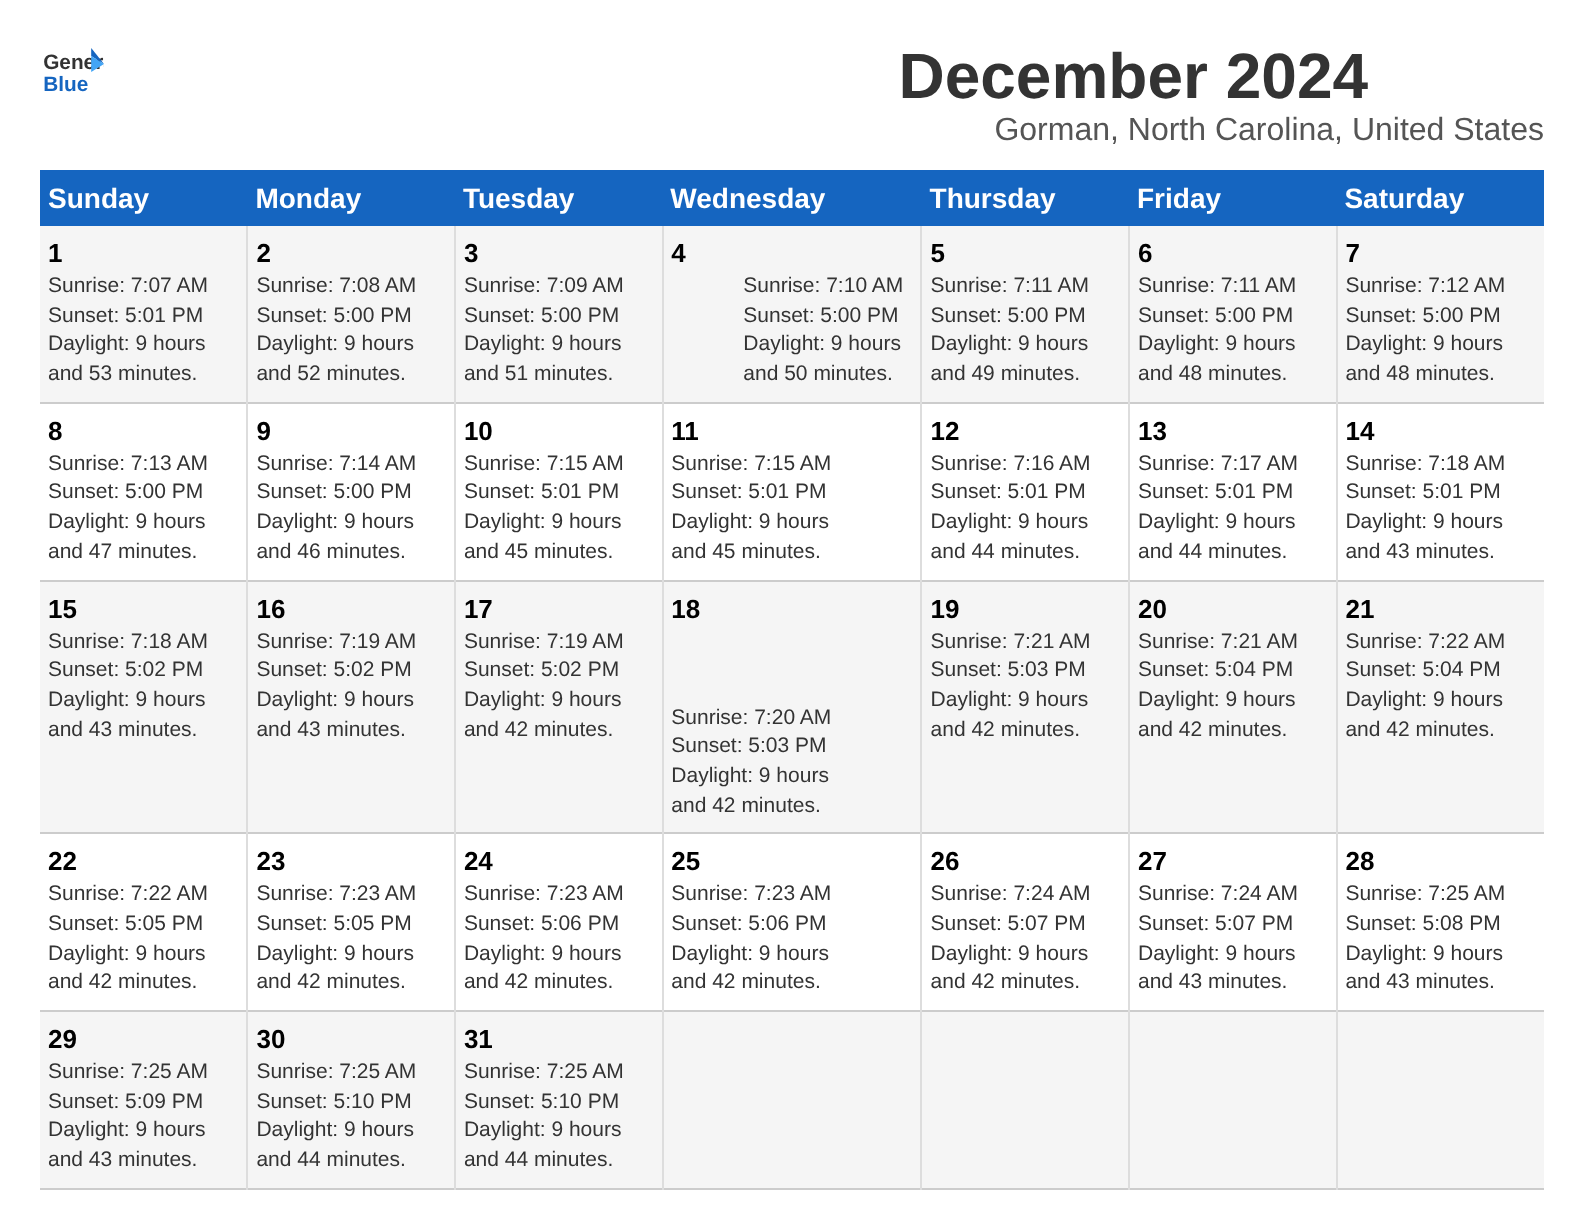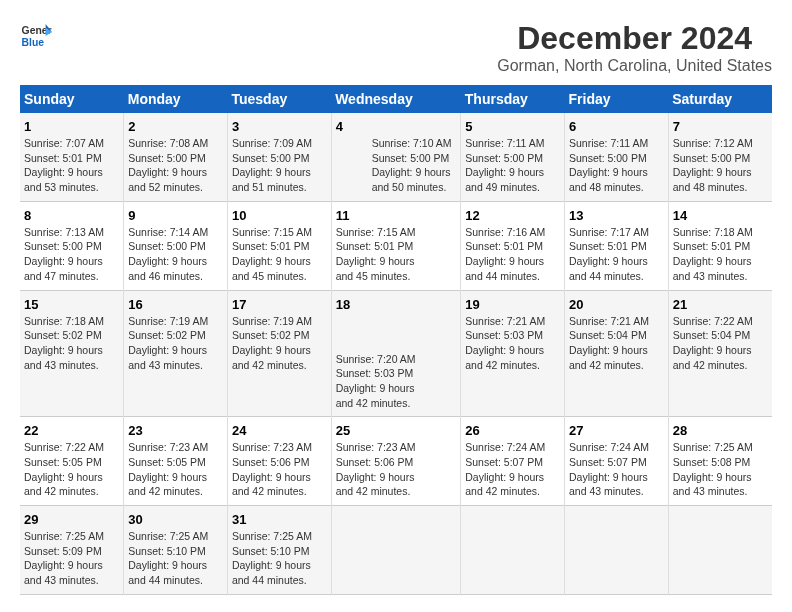--- a/index.html
+++ b/index.html
@@ -19,30 +19,31 @@
     .logo {
       display: flex;
       align-items: center;
       gap: 4px;
     }
     .logo-icon {
       width: 32px;
       height: 32px;
     }
     .title-block {
-      text-align: center;
+      text-align: left;
     }
     .main-title {
       font-size: 32px;
       font-weight: bold;
       color: #333;
     }
     .sub-title {
       font-size: 16px;
       color: #555;
+      margin-left: 48px;
     }
     table {
       width: 100%;
       border-collapse: collapse;
       font-size: 11px;
     }
     thead th {
       background-color: #1565c0;
       color: #fff;
       padding: 6px 4px;

